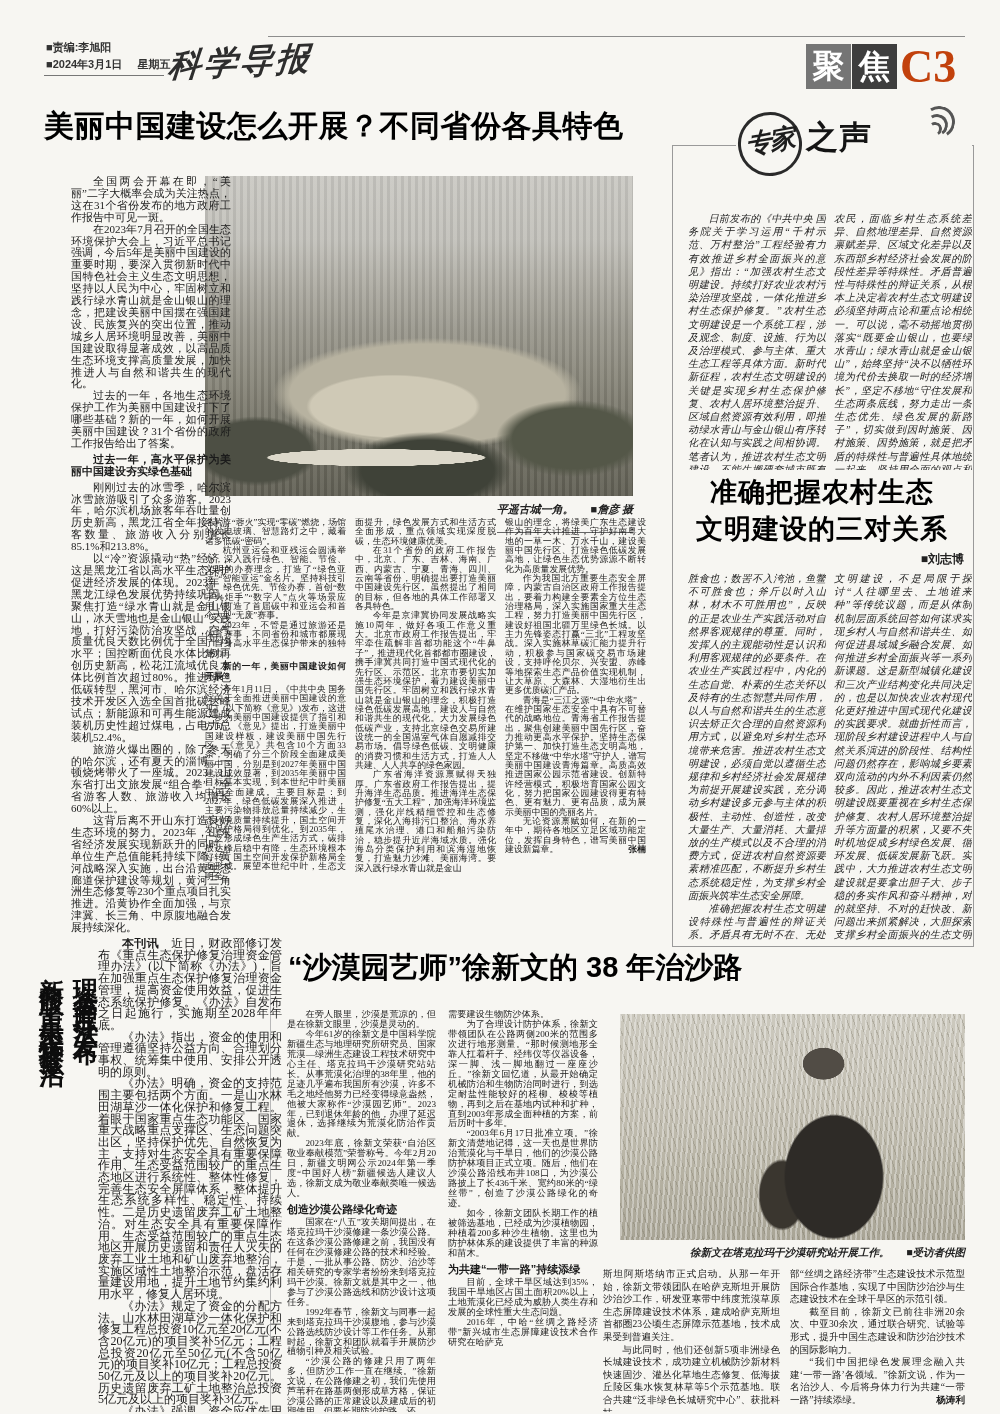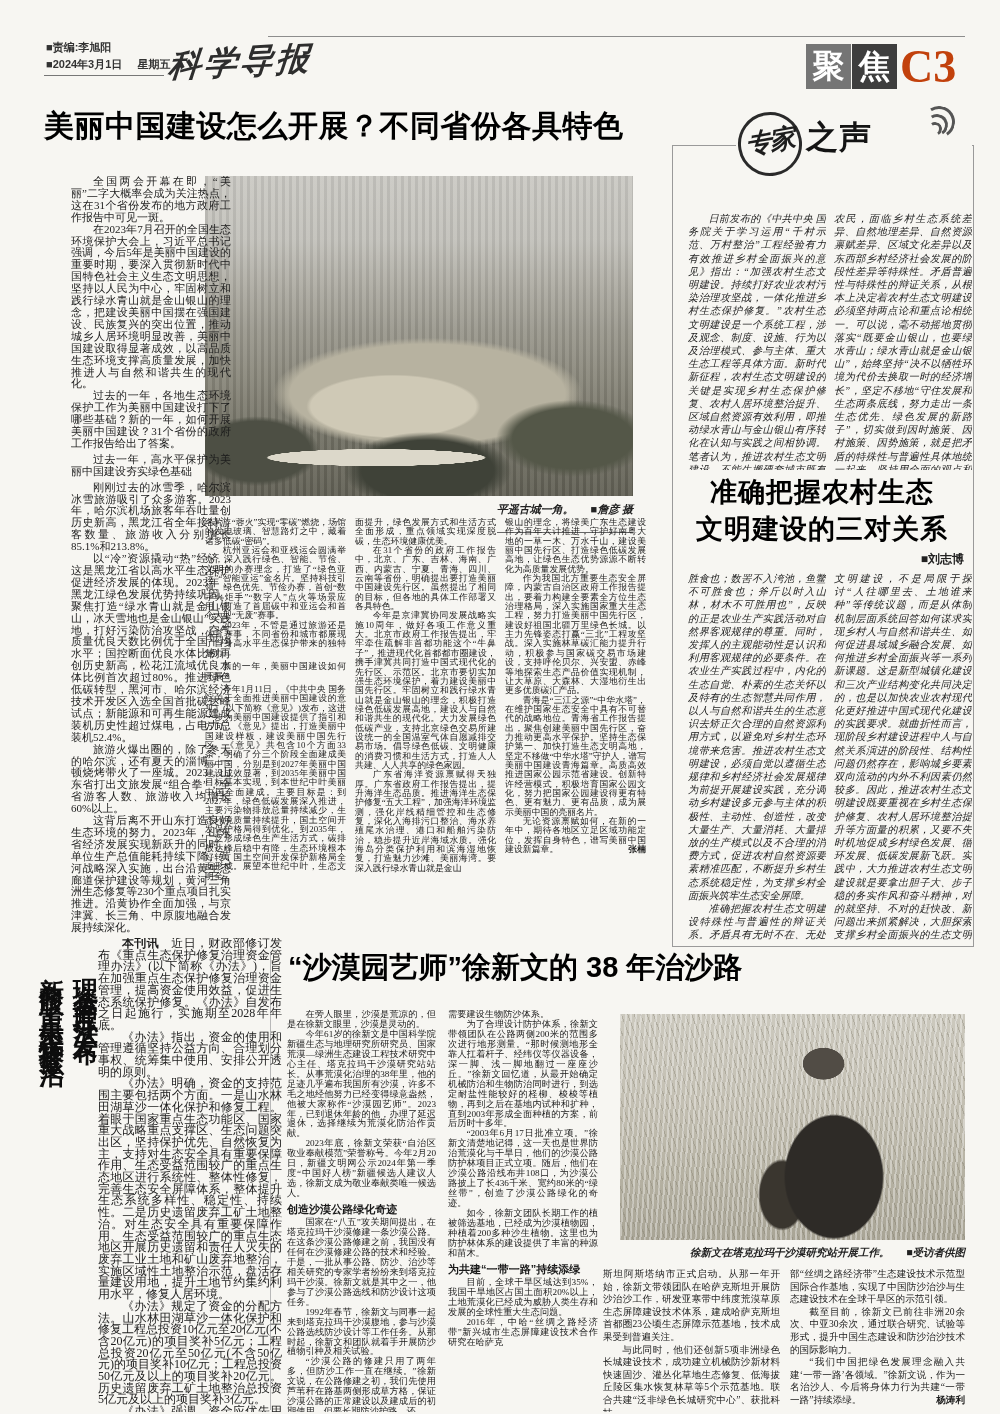--- a/index.html
+++ b/index.html
@@ -27,21 +27,21 @@
       radial-gradient(ellipse 110px 55px at 86% 82%, #545748 0 55%, transparent 70%),
       radial-gradient(ellipse 150px 55px at 44% 72%, #cfc9b6 0 55%, transparent 58%),
       radial-gradient(ellipse 250px 90px at 52% 68%, #b7b2a0 0 55%, transparent 62%),
       repeating-linear-gradient(90deg, rgba(92,90,82,.22) 0 3px, rgba(168,166,156,.22) 3px 7px),
       linear-gradient(180deg,#d8d7d3 0%,#cecdc8 20%,#b6b4ac 34%,#9e9c92 48%,#8b897d 62%,#6f6e62 80%,#5a594e 100%);}
   .caption{position:absolute;font-size:11px;font-weight:bold;font-style:italic;color:#222;text-align:right;}
   .caption .credit{margin-left:14px;}
   .col{position:absolute;text-align:justify;overflow:hidden;}
   .col p{margin:0;text-indent:2em;}
   .col p.cont{text-indent:0;}
-  .col p.subhead{font-weight:400;font-family:"Liberation Sans","DejaVu Sans",sans-serif;margin:4px 0;}
+  .col p.subhead{font-weight:700;font-family:"Liberation Sans","DejaVu Sans",sans-serif;margin:4px 0;}
   .col p.subhead2{font-weight:900;font-family:"Liberation Sans","DejaVu Sans",sans-serif;margin:6px 0 3px 0;text-indent:0;font-size:1.2em;}
   .sign{float:right;font-weight:bold;}
   .mcol1{left:35px;top:176px;width:160px;height:758px;font-size:11px;line-height:11.9px;margin-left:36px;}
   .mcol{top:518px;width:141px;height:420px;font-size:8.9px;line-height:9.35px;}
   
   .expert-box{position:absolute;left:672px;top:145px;width:300px;height:800px;border:1px solid #9a9a9a;background:#f7f6f2;}
   .expert-logo{position:absolute;left:736px;top:102px;width:236px;height:80px;background:#f7f6f2;}
   .logo-circle{position:absolute;left:2px;top:10px;width:58px;height:58px;border:3px solid #2a2a2a;border-radius:50%;
                transform:rotate(-10deg);text-align:center;line-height:54px;font-size:26px;font-weight:900;font-style:italic;
                color:#1d1d1d;letter-spacing:-2px;}

